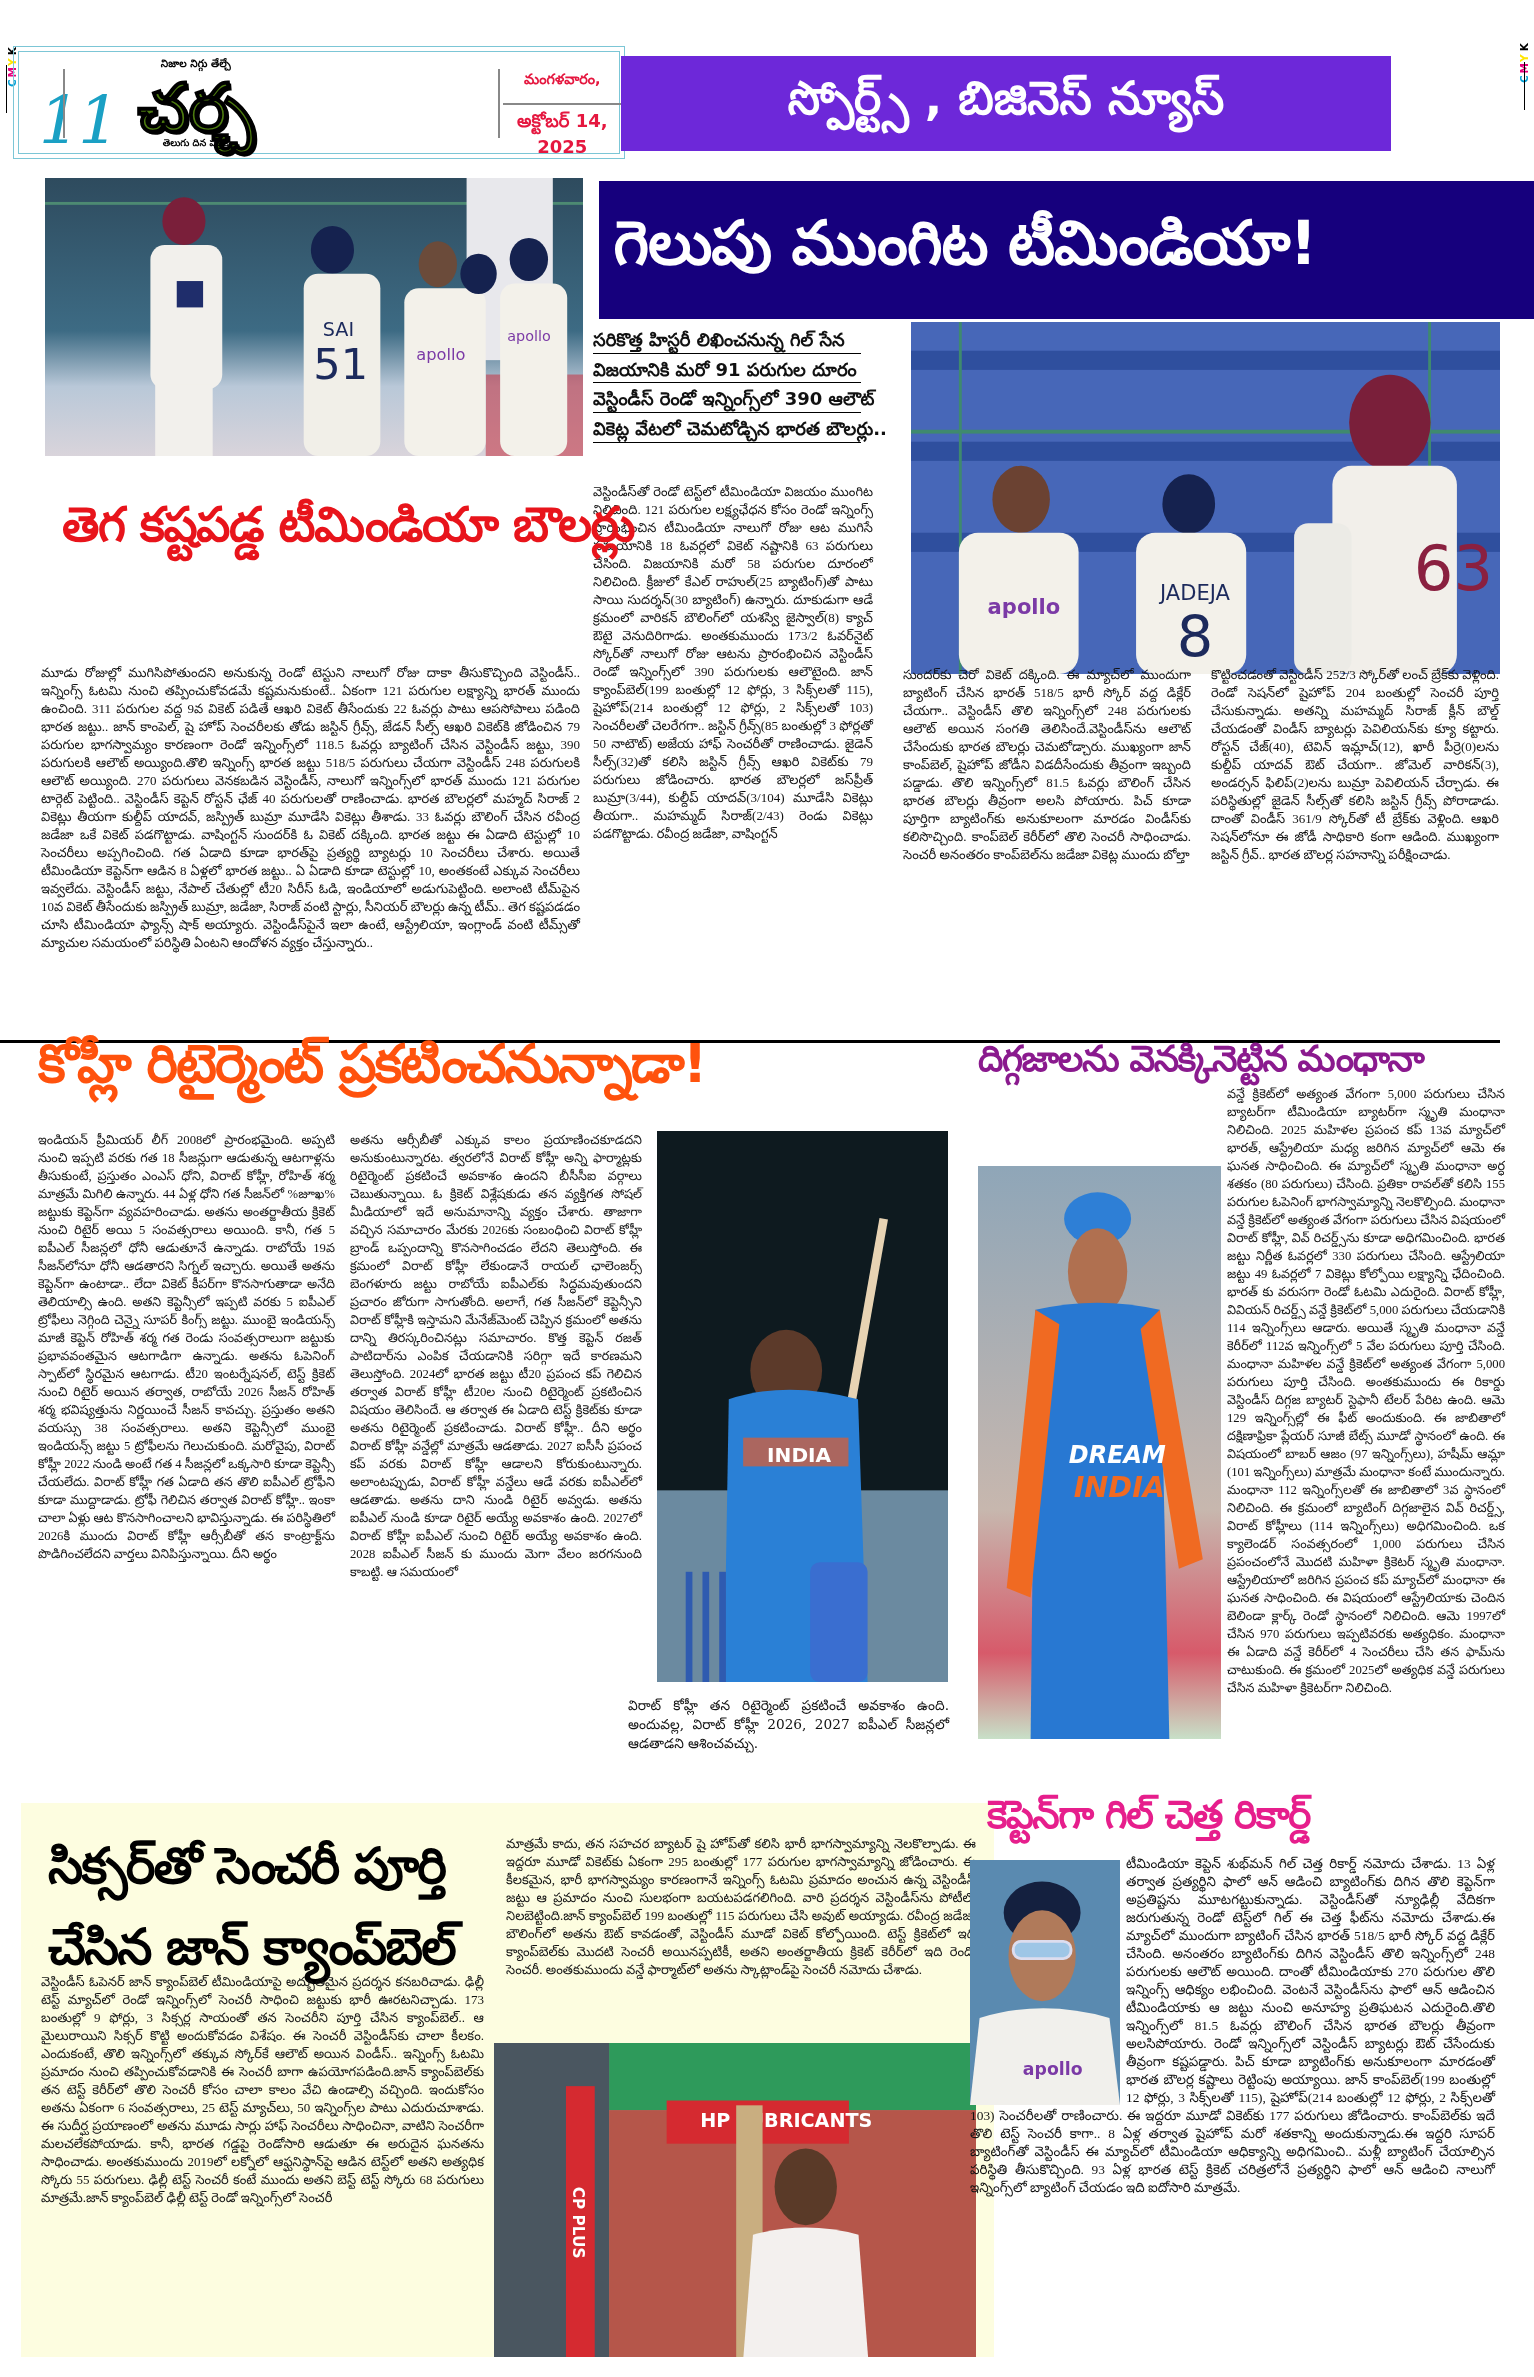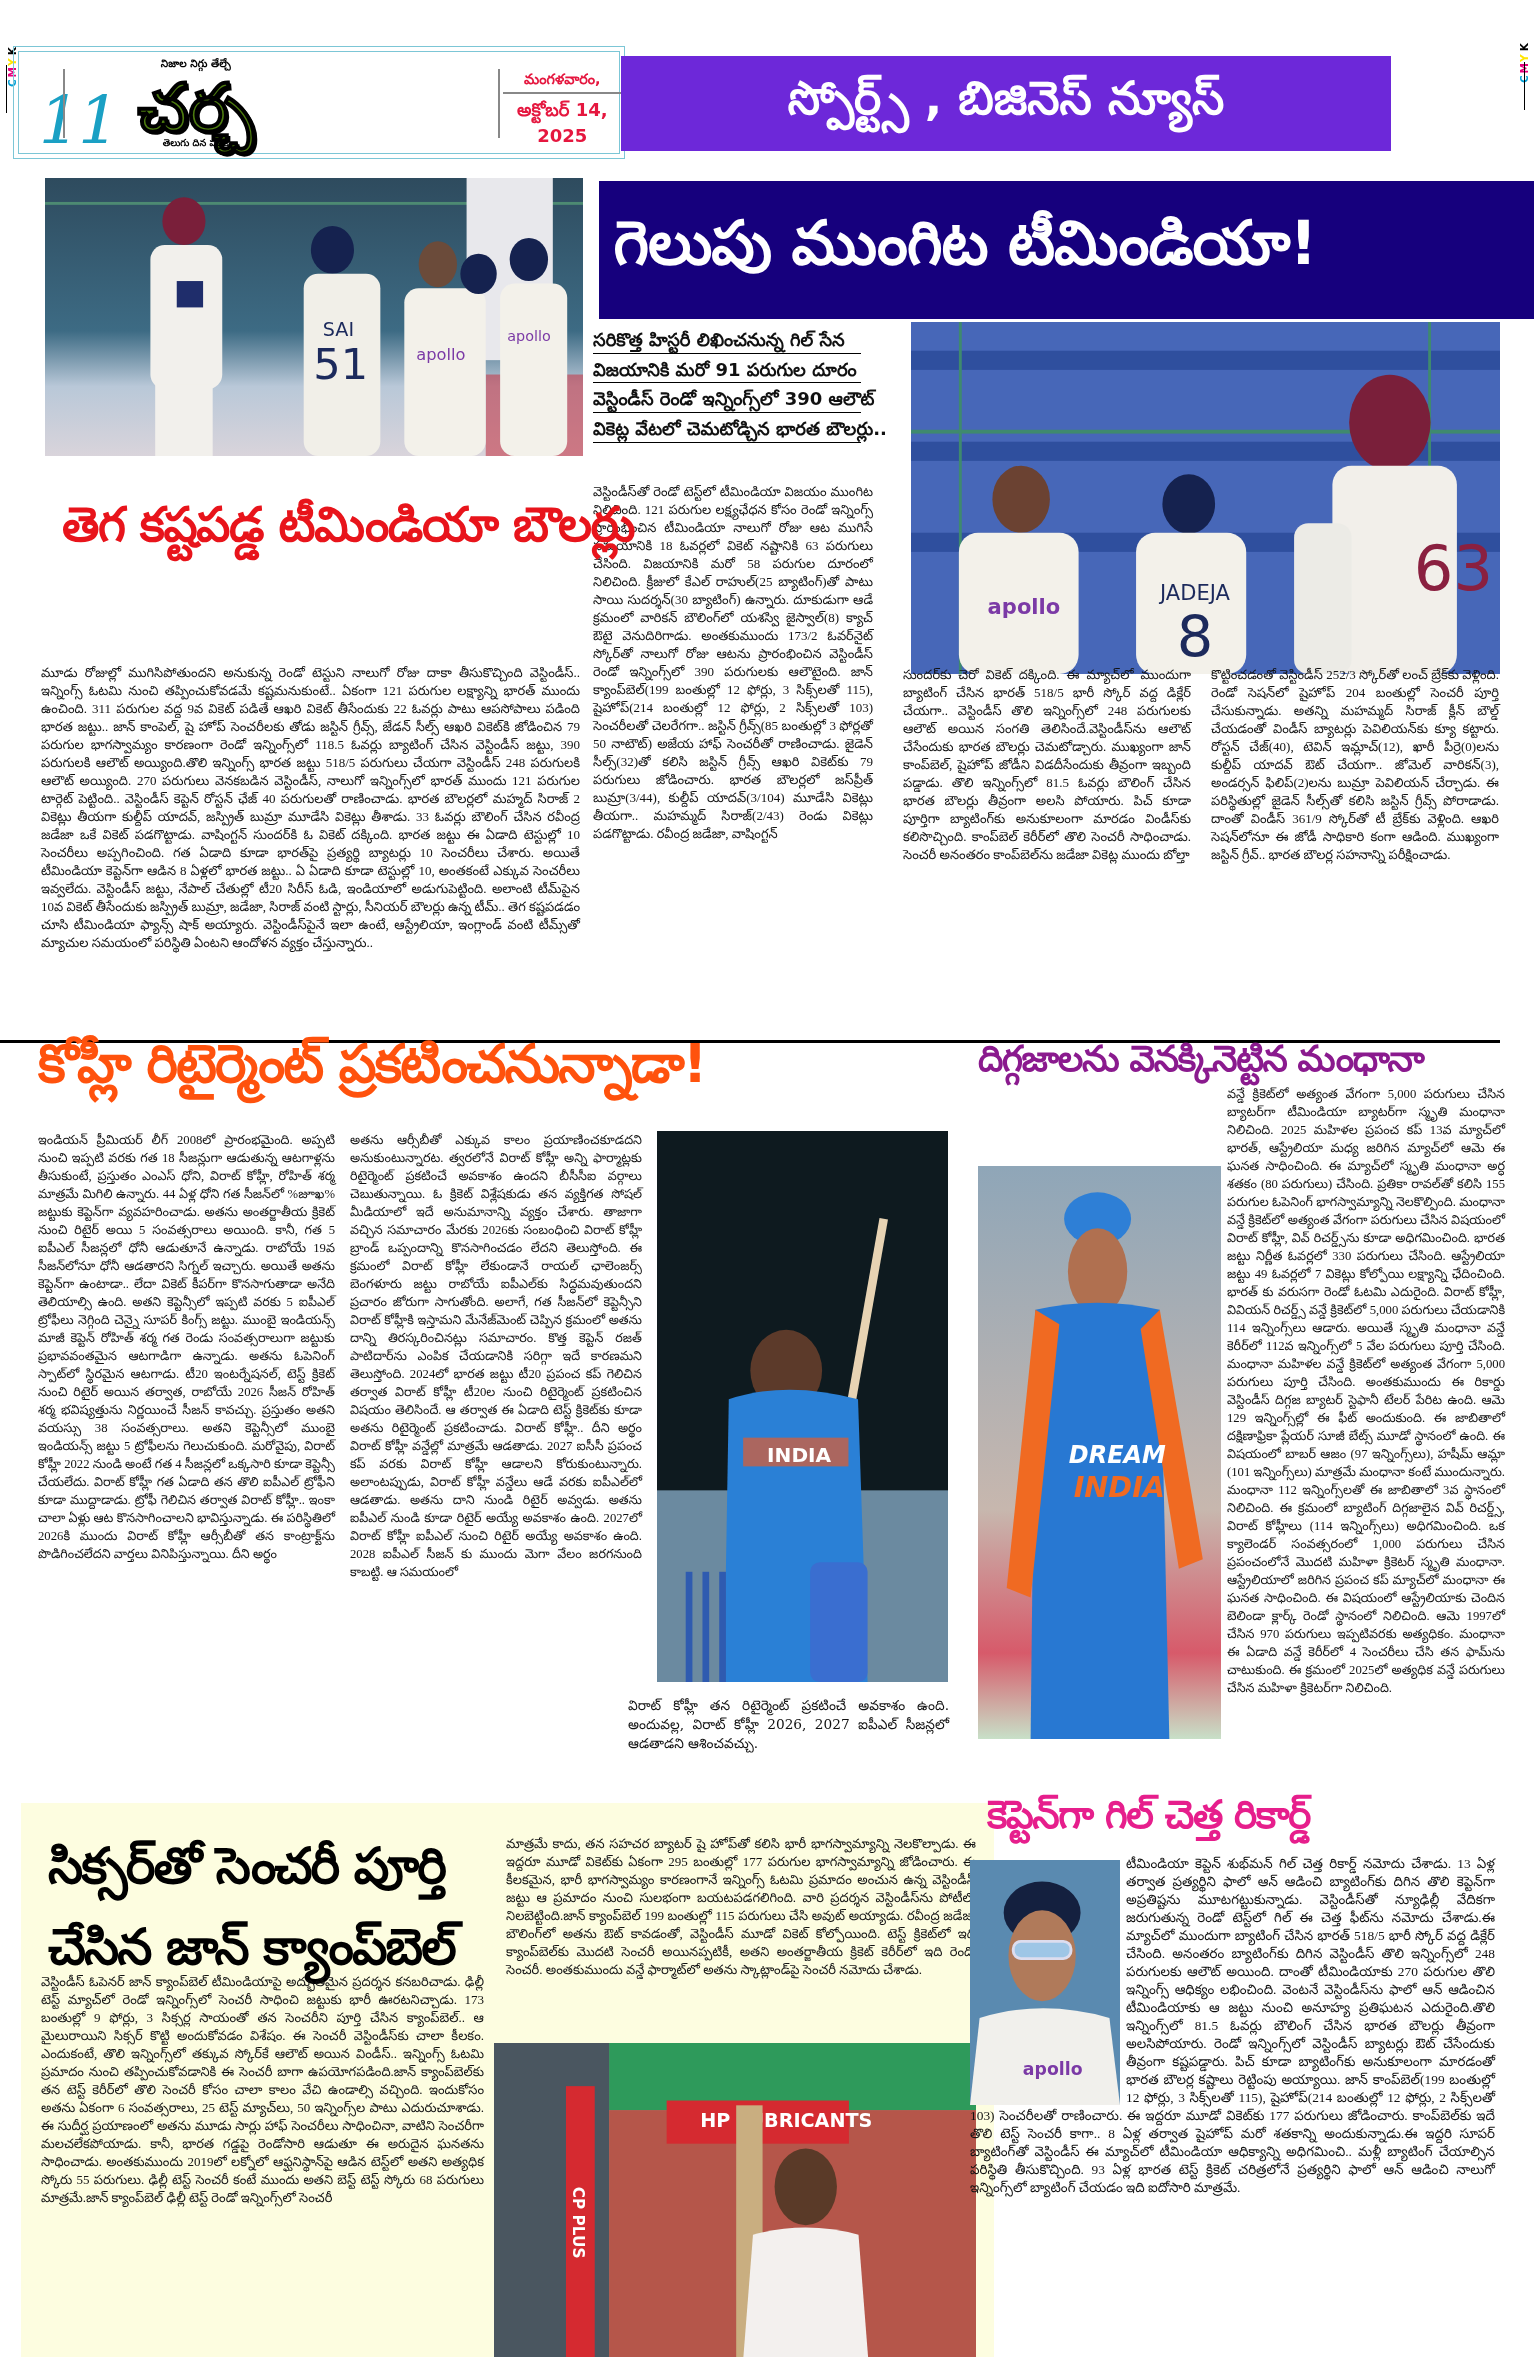--- a/index.html
+++ b/index.html
@@ -15,21 +15,21 @@
   
   .masthead-box { position: absolute; left: 13px; top: 46px; width: 612px; height: 113px; border: 1.4px solid #7cc6d6; }
   .masthead-inner { position: absolute; left: 3.8px; top: 3.8px; right: 3.8px; bottom: 3.8px; border: 1px solid #7cc6d6; }
   .page-num { position: absolute; left: 20px; top: 36px; font-family: "DejaVu Serif", serif; font-size: 66px; color: #1aa0c4; letter-spacing: -2.9px; line-height: 1; font-style: italic; }
   .vsep { position: absolute; width: 2.4px; background: #888; }
   .logo-wrap { position: absolute; left: 86px; top: 4.8px; width: 182px; height: 96px; text-align: center; }
   .tagline { font-family: "DejaVu Sans", sans-serif; font-size: 10.5px; color: #000; font-weight: bold; }
   .logo { font-family: "DejaVu Sans", sans-serif; font-weight: bold; font-size: 67px; color: #4d7c0f; line-height: 72px; -webkit-text-stroke: 1.9px #000; text-shadow: 2.4px 2.4px 0 #000; }
   .subtag { font-family: "DejaVu Sans", sans-serif; font-size: 9.6px; color: #000; font-weight: bold; margin-top: -6.7px; }
   .dateblock { position: absolute; left: 479px; top: 19px; width: 129px; text-align: center; color: #e5173f; font-family: "DejaVu Sans", sans-serif; font-weight: bold; }
-  .dateblock .day { font-size: 14.4px; padding-bottom: 1px; border-bottom: 2.9px solid #888; margin: 0 4.8px; }
+  .dateblock .day { font-size: 14.4px; padding-bottom: 12px; border-bottom: 2.9px solid #888; margin: 0 4.8px; }
   .dateblock .date { font-size: 18px; margin-top: 5px; }
 
   .section-banner { position: absolute; left: 621px; top: 56px; width: 770px; height: 95px; background: #6d28d9; color: #fff; font-family: "DejaVu Sans", sans-serif; font-weight: bold; font-size: 46px; display: flex; align-items: center; justify-content: center; }
 
   
   .photo { position: absolute; overflow: hidden; }
   .photo-ph { width: 100%; height: 100%; }
   .lead-banner { position: absolute; left: 599px; top: 181px; width: 938px; height: 138px; background: #16007d; color: #fff; font-family: "DejaVu Sans", sans-serif; font-weight: bold; font-size: 61px; display: flex; align-items: center; padding-left: 14.4px; letter-spacing: -1px; }
   .deck { position: absolute; left: 593px; top: 326px; width: 268px; }
   .deck-line { font-family: "DejaVu Sans", sans-serif; font-weight: bold; font-size: 18px; line-height: 23px; border-bottom: 1.9px solid #000; padding: 1.9px 0; margin-bottom: 1.9px; white-space: nowrap; }

